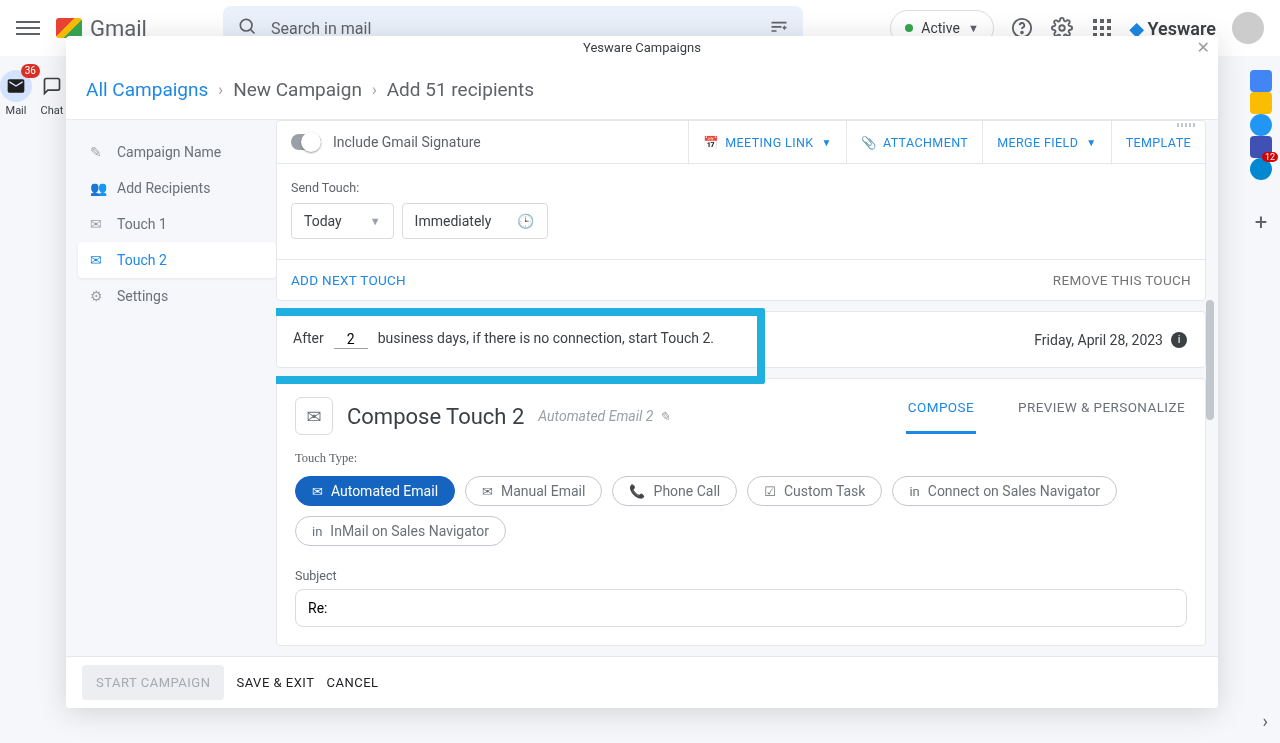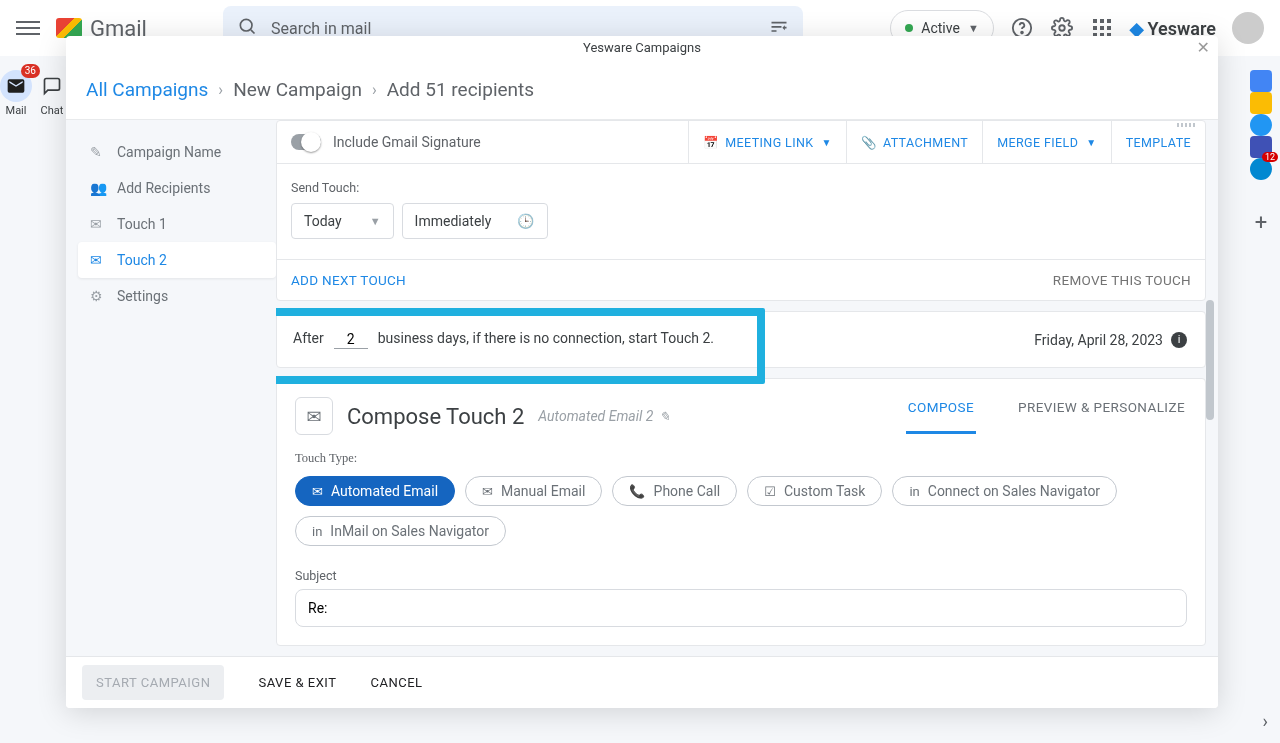--- a/index.html
+++ b/index.html
@@ -108,21 +108,21 @@
   .ttlabel { font-size:12.5px; color:#5f6368; margin-bottom:10px;font-family:Liberation Serif, serif; }
   .pills { display:flex; gap:10px; flex-wrap:wrap; }
   .pill { border:1px solid #c3c8cf; border-radius:18px; padding:6px 16px; font-size:14px; color:#6b7177; display:flex; align-items:center; gap:8px; cursor:pointer; }
   .pill.active { background:#1565c0; color:#fff; border-color:#1565c0; }
   .pill .pi { font-size:13px; }
 
   .subject-label { font-size:12.5px; color:#5f6368; margin:22px 0 6px 0; }
   .subject-input { width:100%; border:1px solid #d8dbe0; border-radius:8px; height:38px; padding:0 12px; font-size:14px; }
 
   
-  .footer { height:52px; border-top:1px solid #e5e7ea; display:flex; align-items:center; padding:0 16px; gap:34px; background:#fff; }
+  .footer { height:52px; border-top:1px solid #e5e7ea; display:flex; align-items:center; padding:0 16px; gap:12px; background:#fff; }
   .btn-start { background:#eceef1; color:#a5aab1; font-size:13px; letter-spacing:.5px; padding:10px 14px; border-radius:4px; }
   .btn-plain { font-size:13px; letter-spacing:.5px; color:#202124; cursor:pointer; }
 
   .drag-handle { width:18px; height:4px; background:repeating-linear-gradient(90deg,#c1c7cd 0 2px,transparent 2px 4px); position:absolute; top:2px; right:10px; }
 </style>
 </head>
 <body>
 
 <div class="topbar">
   <div class="hamburger">

